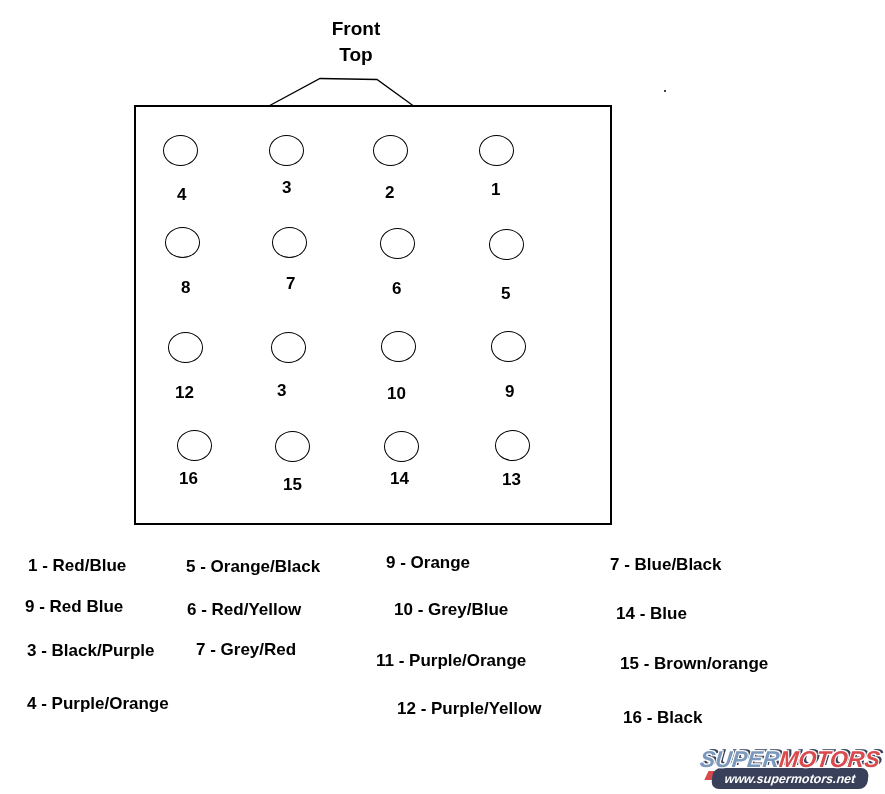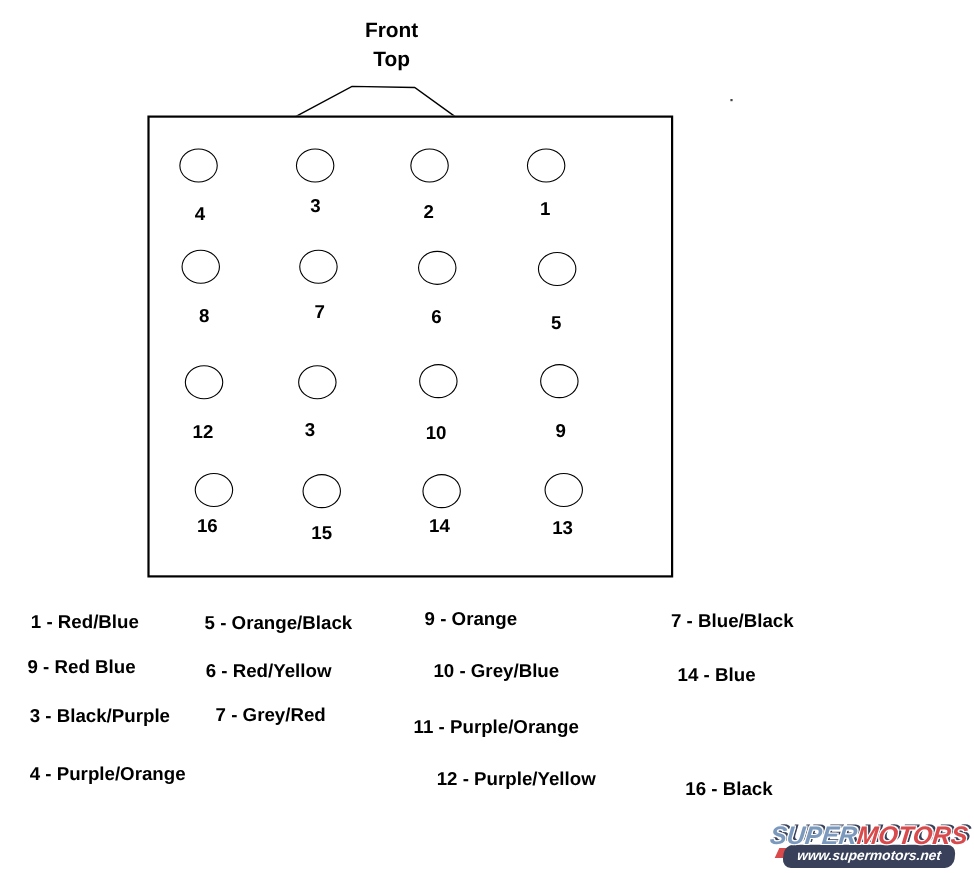--- a/index.html
+++ b/index.html
@@ -193,20 +193,21 @@
   <div class="legend-item" style="left:187px;top:600px">6 - Red/Yellow</div>
   <div class="legend-item" style="left:196px;top:640px">7 - Grey/Red</div>
 
   <div class="legend-item" style="left:386px;top:553px">9 - Orange</div>
   <div class="legend-item" style="left:394px;top:600px">10 - Grey/Blue</div>
   <div class="legend-item" style="left:376px;top:651px">11 - Purple/Orange</div>
   <div class="legend-item" style="left:397px;top:699px">12 - Purple/Yellow</div>
 
   <div class="legend-item" style="left:610px;top:555px">7 - Blue/Black</div>
   <div class="legend-item" style="left:616px;top:604px">14 - Blue</div>
+  <div class="legend-item" style="left:620px;top:654px">15 - Brown/orange</div>
   <div class="legend-item" style="left:623px;top:708px">16 - Black</div>
 
   <div class="logo">
     <div class="logo-accent"></div>
     <div class="logo-main">
       <span class="logo-super">SUPER</span><span class="logo-motors">MOTORS</span>
     </div>
     <div class="logo-bar">
       <span class="logo-bar-text">www.supermotors.net</span>
     </div>

